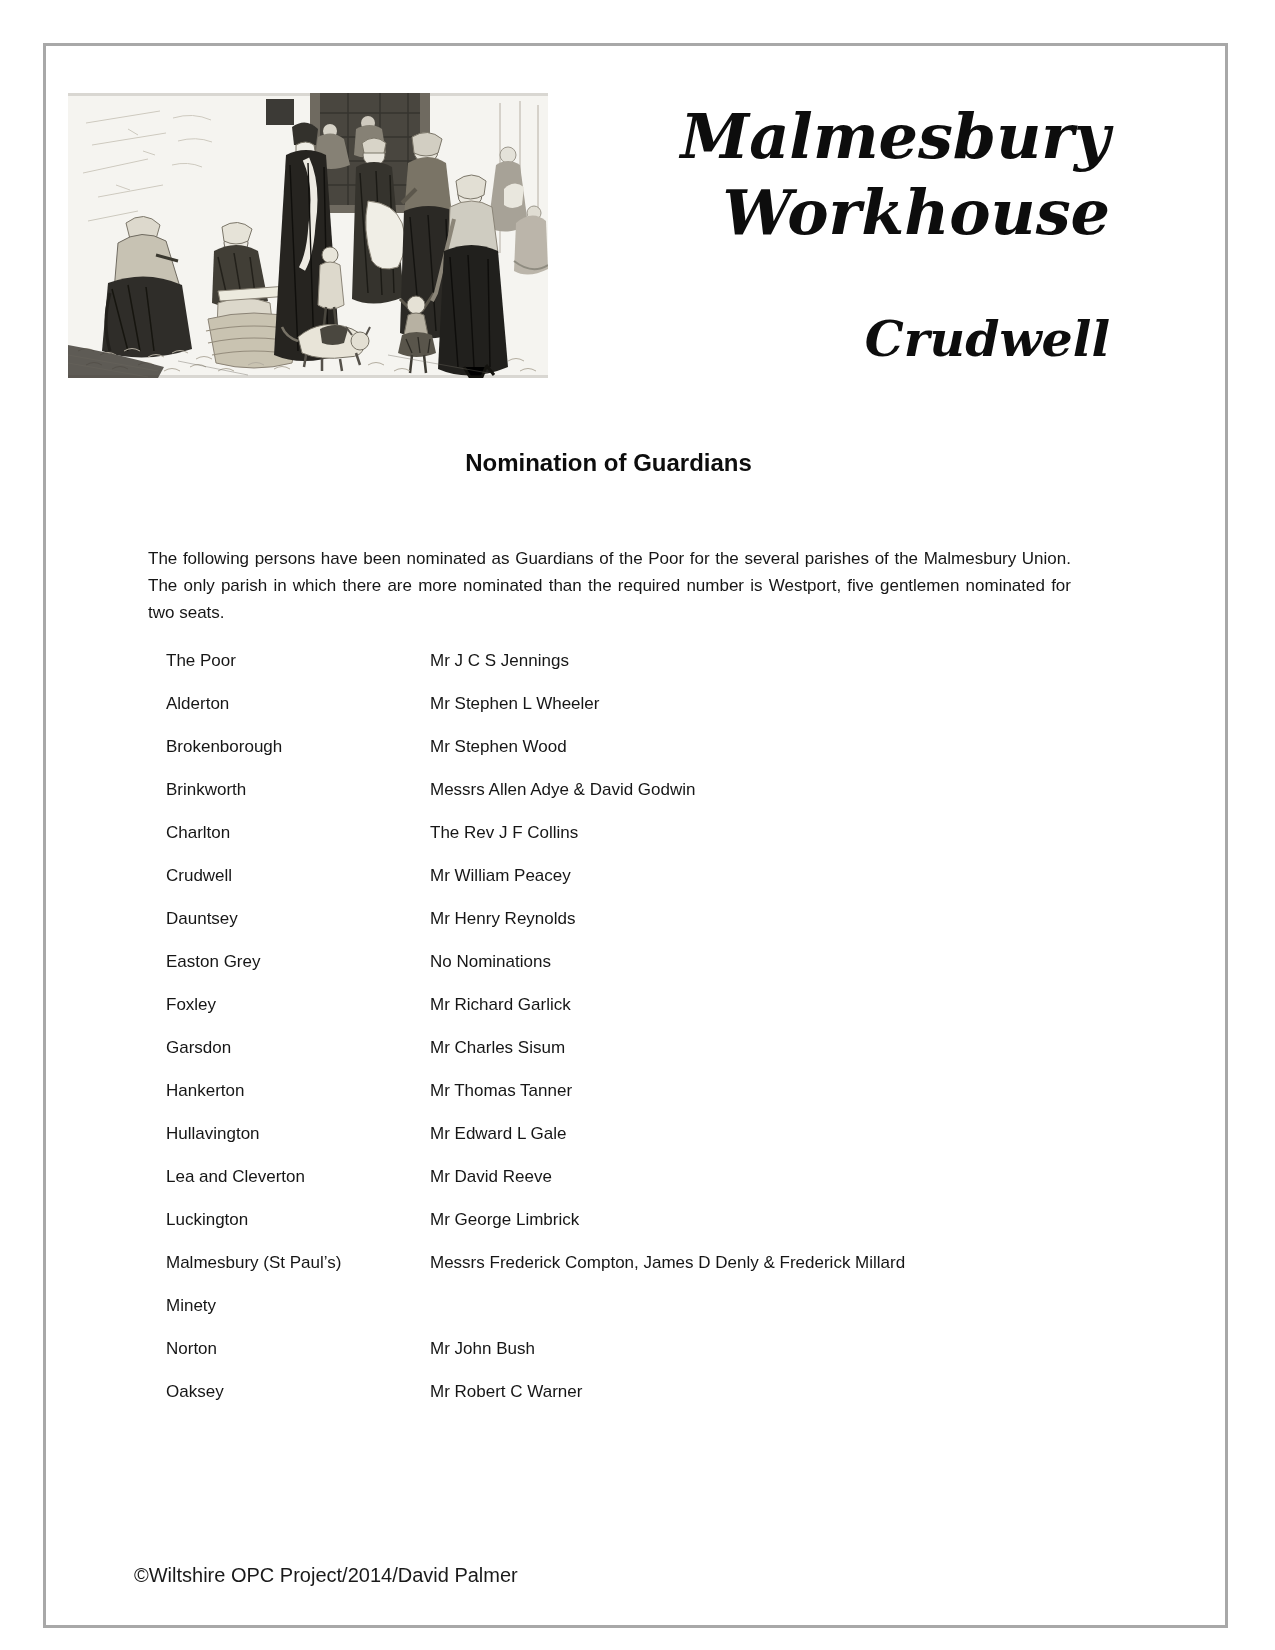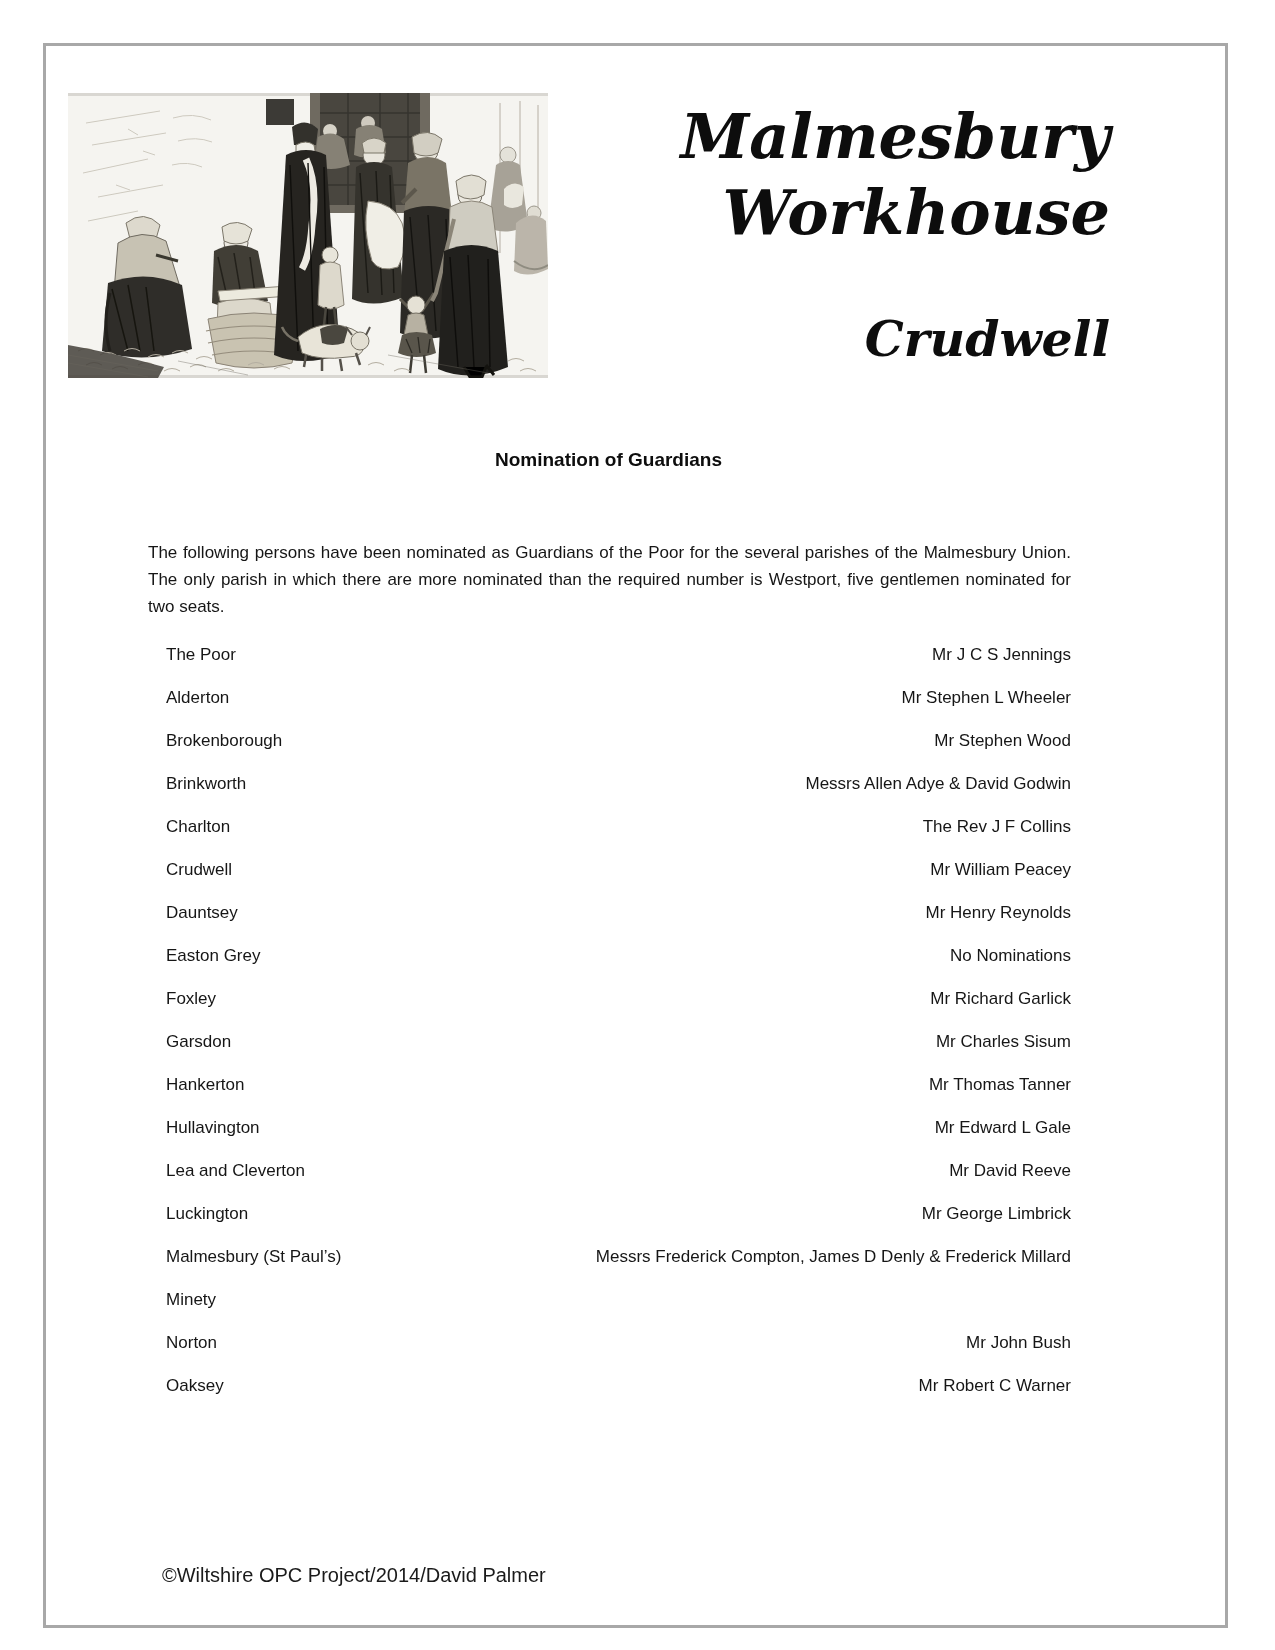--- a/index.html
+++ b/index.html
@@ -56,21 +56,21 @@
     margin-top: 60px;
     margin-left: 38px;
     color: #0d0d0d;
   }
   
   .content {
     margin-left: 100px;
     width: 925px;
   }
   .section-heading {
-    font-size: 19px;
+    font-size: 24px;
     font-weight: bold;
     text-align: center;
     margin: 71px 0 0 0;
     color: #0d0d0d;
   }
   .intro {
     margin: 68px 0 0 2px;
     font-size: 17px;
     line-height: 27px;
     text-align: justify;
@@ -87,25 +87,24 @@
     font-size: 17px;
     line-height: 21px;
     color: #161616;
   }
   .parish {
     width: 264px;
     flex: 0 0 264px;
   }
   .guardian {
     flex: 1;
-    text-align: right;
   }
   .footer {
     position: absolute;
-    left: 116px;
+    left: 88px;
     top: 1518px;
     font-size: 20px;
     color: #1a1a1a;
   }
 </style>
 </head>
 <body>
 
 <div class="page">
 

